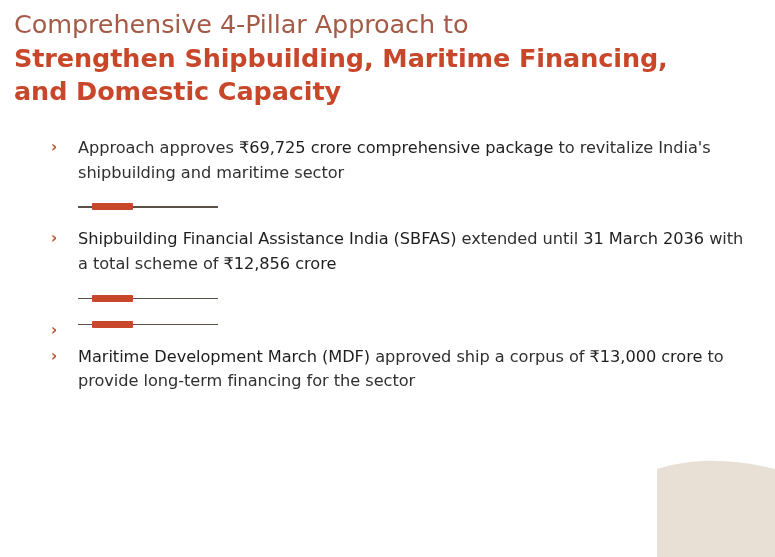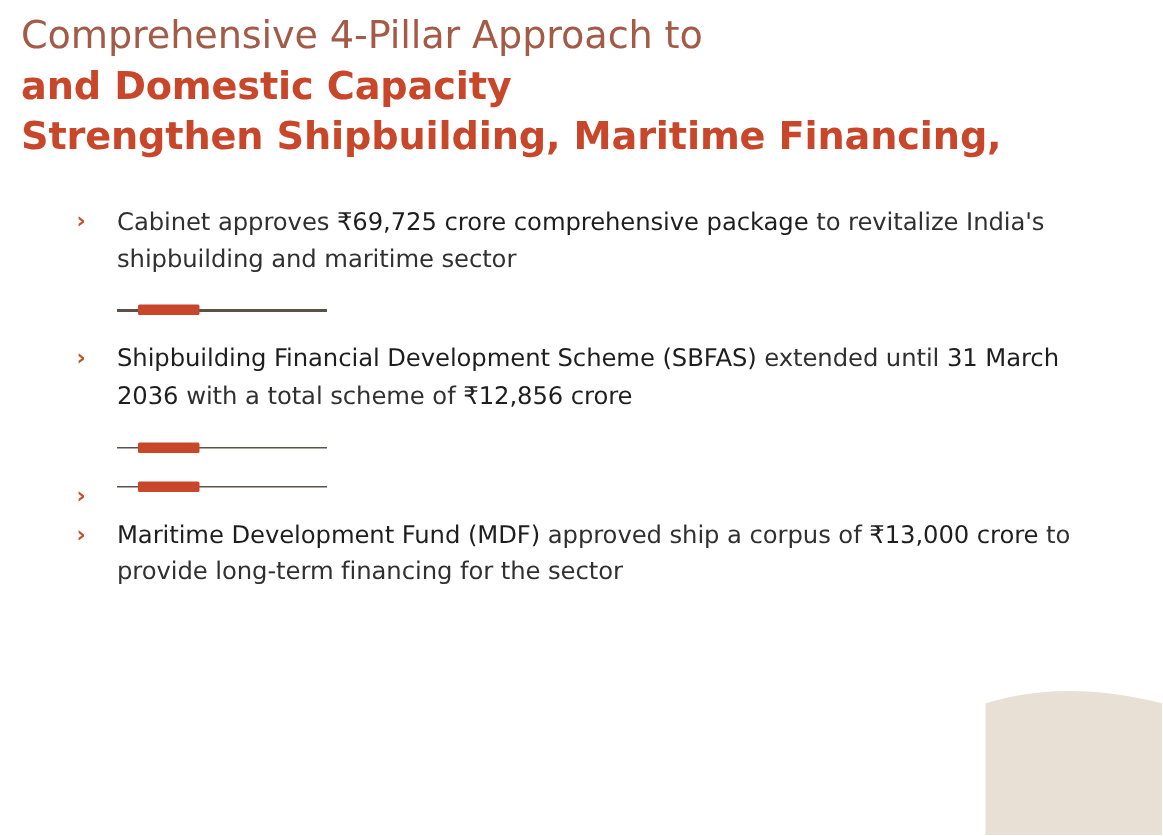--- a/index.html
+++ b/index.html
@@ -118,48 +118,48 @@
     border-radius: 1px;
   }
 </style>
 </head>
 <body>
 
 <div id="slide">
 
   <div id="title-block">
     <span class="title-line title-line-1">Comprehensive 4-Pillar Approach to</span>
+    <span class="title-line title-line-2">Strengthen Shipbuilding, Maritime Financing,</span>
     <span class="title-line title-line-3">and Domestic Capacity</span>
-    <span class="title-line title-line-2">Strengthen Shipbuilding, Maritime Financing,</span>
   </div>
 
   <div id="bullets">
       <div class="bullet-group">
-        <div class="bullet-row"><span class="bullet-chevron">›</span><span class="bullet-text"><span>Cabinet approves </span><b>₹69,725 crore comprehensive package</b><span> to revitalize India's shipbuilding and maritime sector</span></span></div>
+        <div class="bullet-row"><span class="bullet-chevron">›</span><span class="bullet-text"><span>Approach approves </span><b>₹69,725 crore comprehensive package</b><span> to revitalize India's shipbuilding and maritime sector</span></span></div>
       </div>
       <div class="divider">
         <div class="divider-line"></div>
         <div class="divider-accent" style="background: rgb(200, 71, 42);"></div>
       </div>
       <div class="bullet-group">
-        <div class="bullet-row"><span class="bullet-chevron">›</span><span class="bullet-text"><b>Shipbuilding Financial Development Scheme (SBFAS)</b><span> extended until </span><b>31 March 2036</b><span> with a total scheme of </span><b>₹12,856 crore</b></span></div>
+        <div class="bullet-row"><span class="bullet-chevron">›</span><span class="bullet-text"><b>Shipbuilding Financial Assistance India (SBFAS)</b><span> extended until </span><b>31 March 2036</b><span> with a total scheme of </span><b>₹12,856 crore</b></span></div>
       </div>
       <div class="divider">
         <div class="divider-line"></div>
         <div class="divider-accent" style="background: rgb(200, 71, 42);"></div>
       </div>
       <div class="bullet-group">
         <div class="bullet-row"><span class="bullet-chevron">›</span></div>
       </div>
       <div class="divider">
         <div class="divider-line"></div>
         <div class="divider-accent" style="background: rgb(200, 71, 42);"></div>
       </div>
       <div class="bullet-group">
-        <div class="bullet-row"><span class="bullet-chevron">›</span><span class="bullet-text"><b>Maritime Development Fund (MDF)</b><span> approved ship a corpus of </span><b>₹13,000 crore</b><span> to provide long-term financing for the sector</span></span></div>
+        <div class="bullet-row"><span class="bullet-chevron">›</span><span class="bullet-text"><b>Maritime Development March (MDF)</b><span> approved ship a corpus of </span><b>₹13,000 crore</b><span> to provide long-term financing for the sector</span></span></div>
       </div>
     </div>
 
   <div id="deco-shape">
     <svg width="120" height="120" viewBox="0 0 120 120" xmlns="http://www.w3.org/2000/svg">
       <path id="deco-path" d="M 2 120 L 2 32 C 40 20 80 22 120 32 L 120 120 Z" fill="#E8E0D5"></path>
     </svg>
   </div>
 
 </div>

